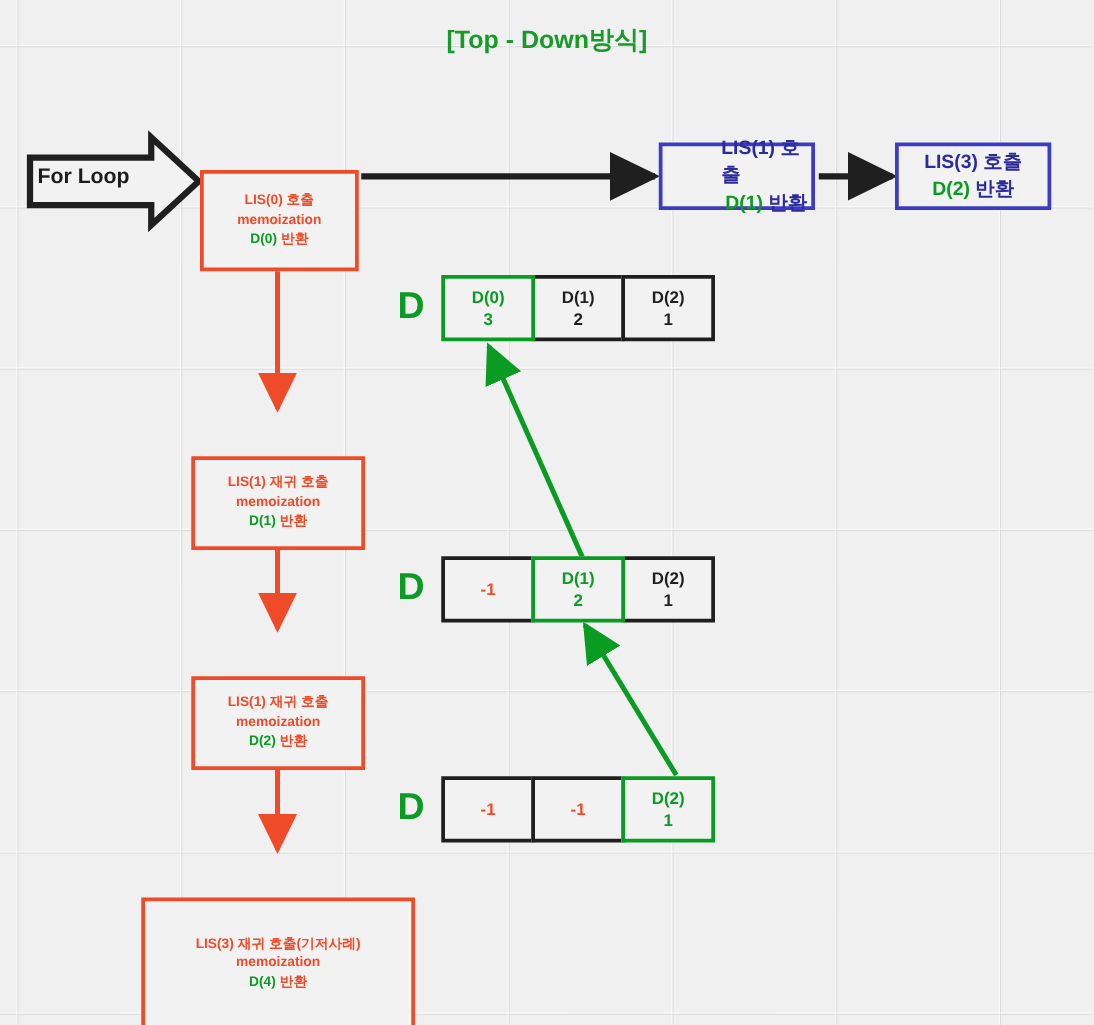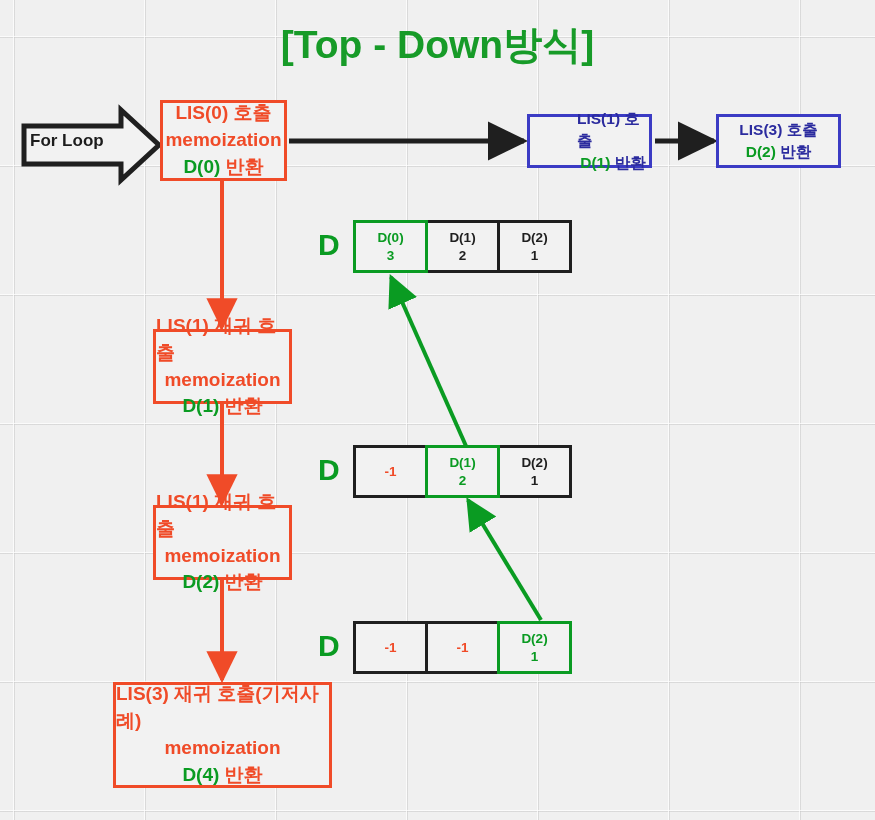--- a/index.html
+++ b/index.html
@@ -36,41 +36,42 @@
   }
 
   
   #title {
     position: absolute;
     left: 0;
     top: 18px;
     width: 875px;
     text-align: center;
     color: #179b28;
-    font-size: 39px;
+    font-size: 20px;
     font-weight: bold;
     letter-spacing: 0px;
   }
 
   
   .box {
     position: absolute;
     box-sizing: border-box;
     background: #f2f2f2;
     display: flex;
     flex-direction: column;
     align-items: center;
     justify-content: center;
     font-weight: bold;
     line-height: 1.42;
   }
   .box-red {
     border: 3px solid #f04b28;
     color: #f04b28;
-    font-size: 19px;
+    font-size: 11px;
+    margin-top: 36px;
   }
   .box-blue {
     border: 3px solid #3b3bc4;
     color: #2b2b9e;
     font-size: 15.5px;
   }
   .green-text { color: #0a9b22; }
 
   
   #forloop-label {

